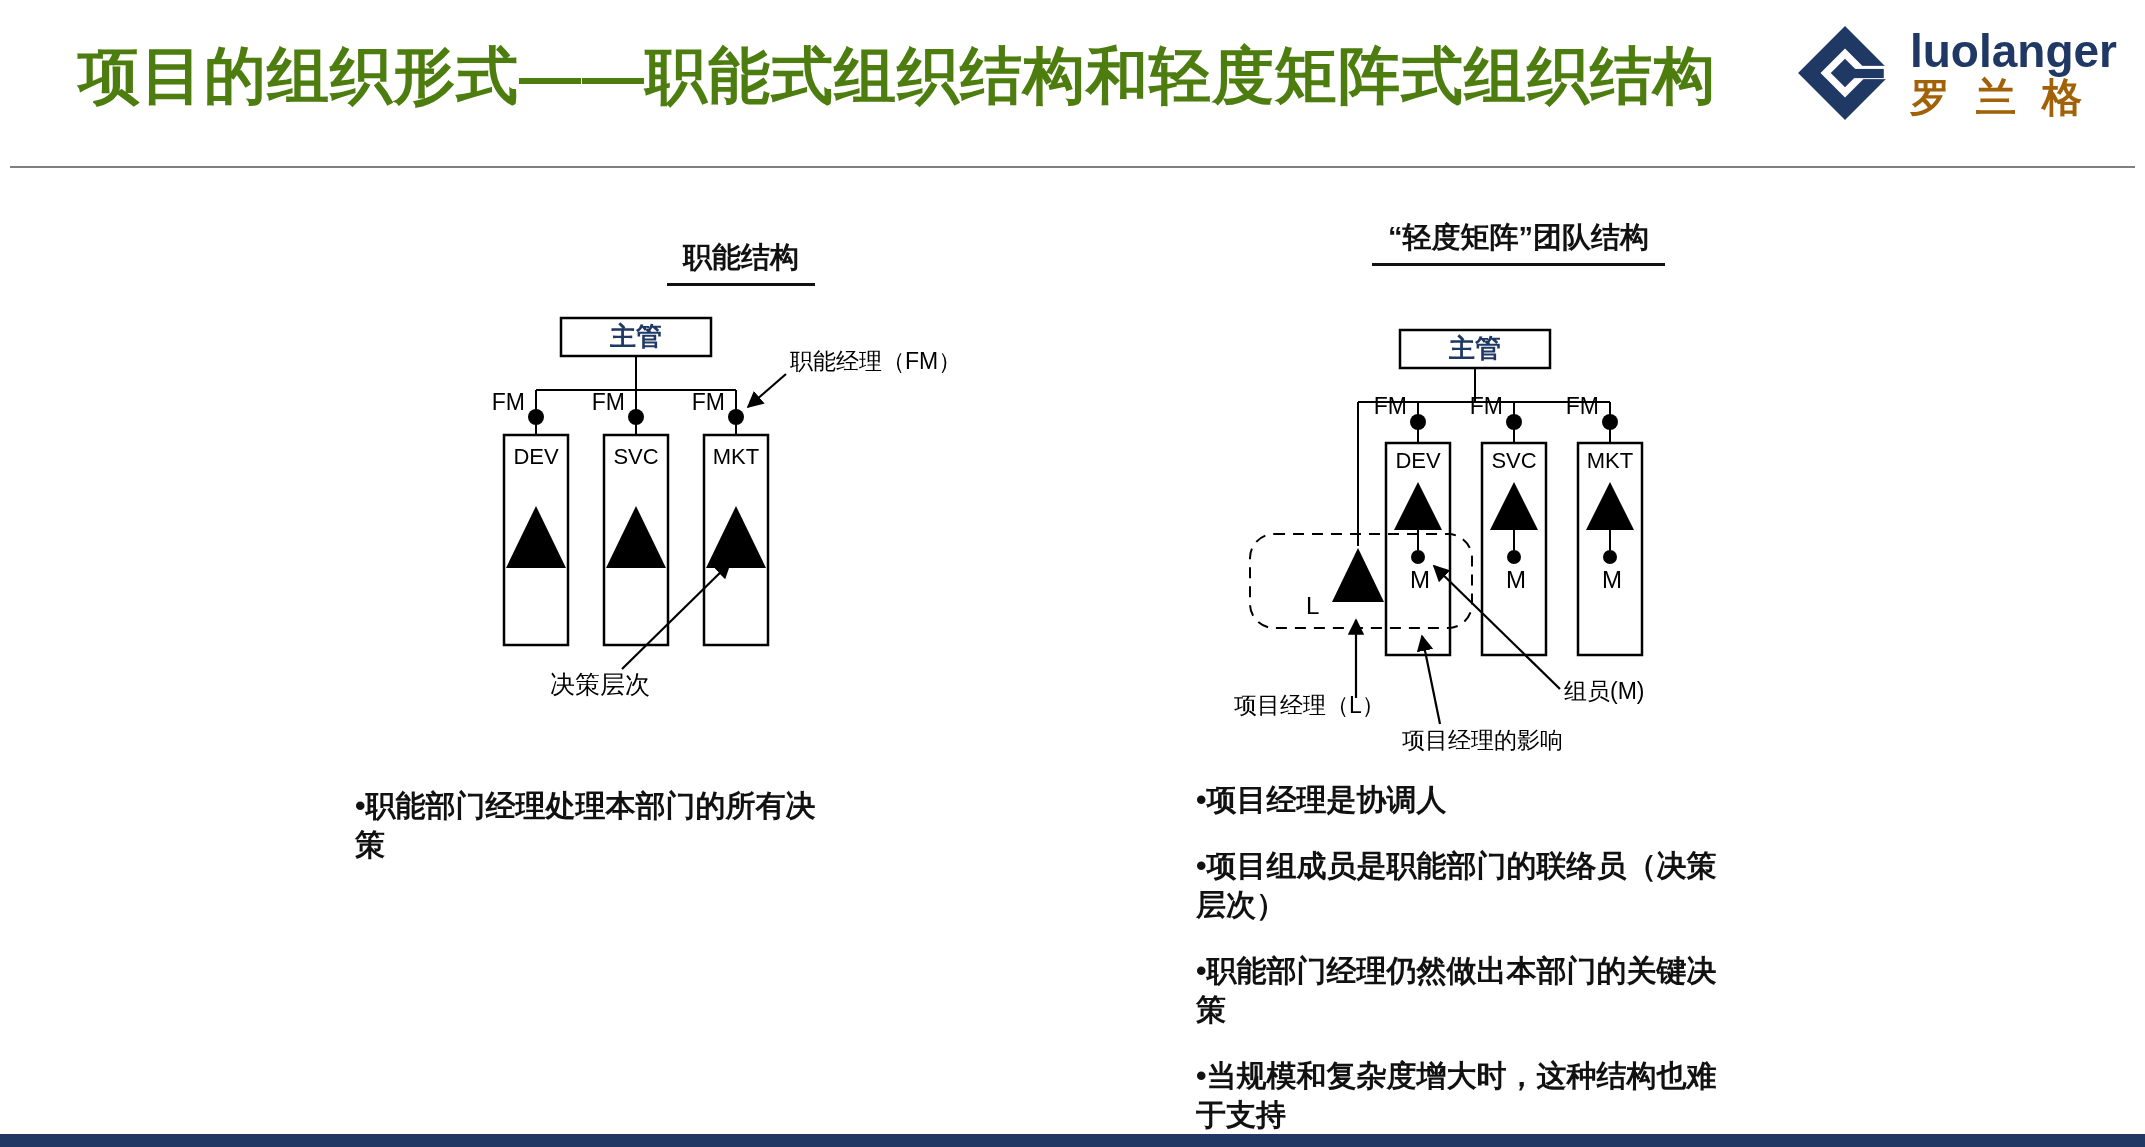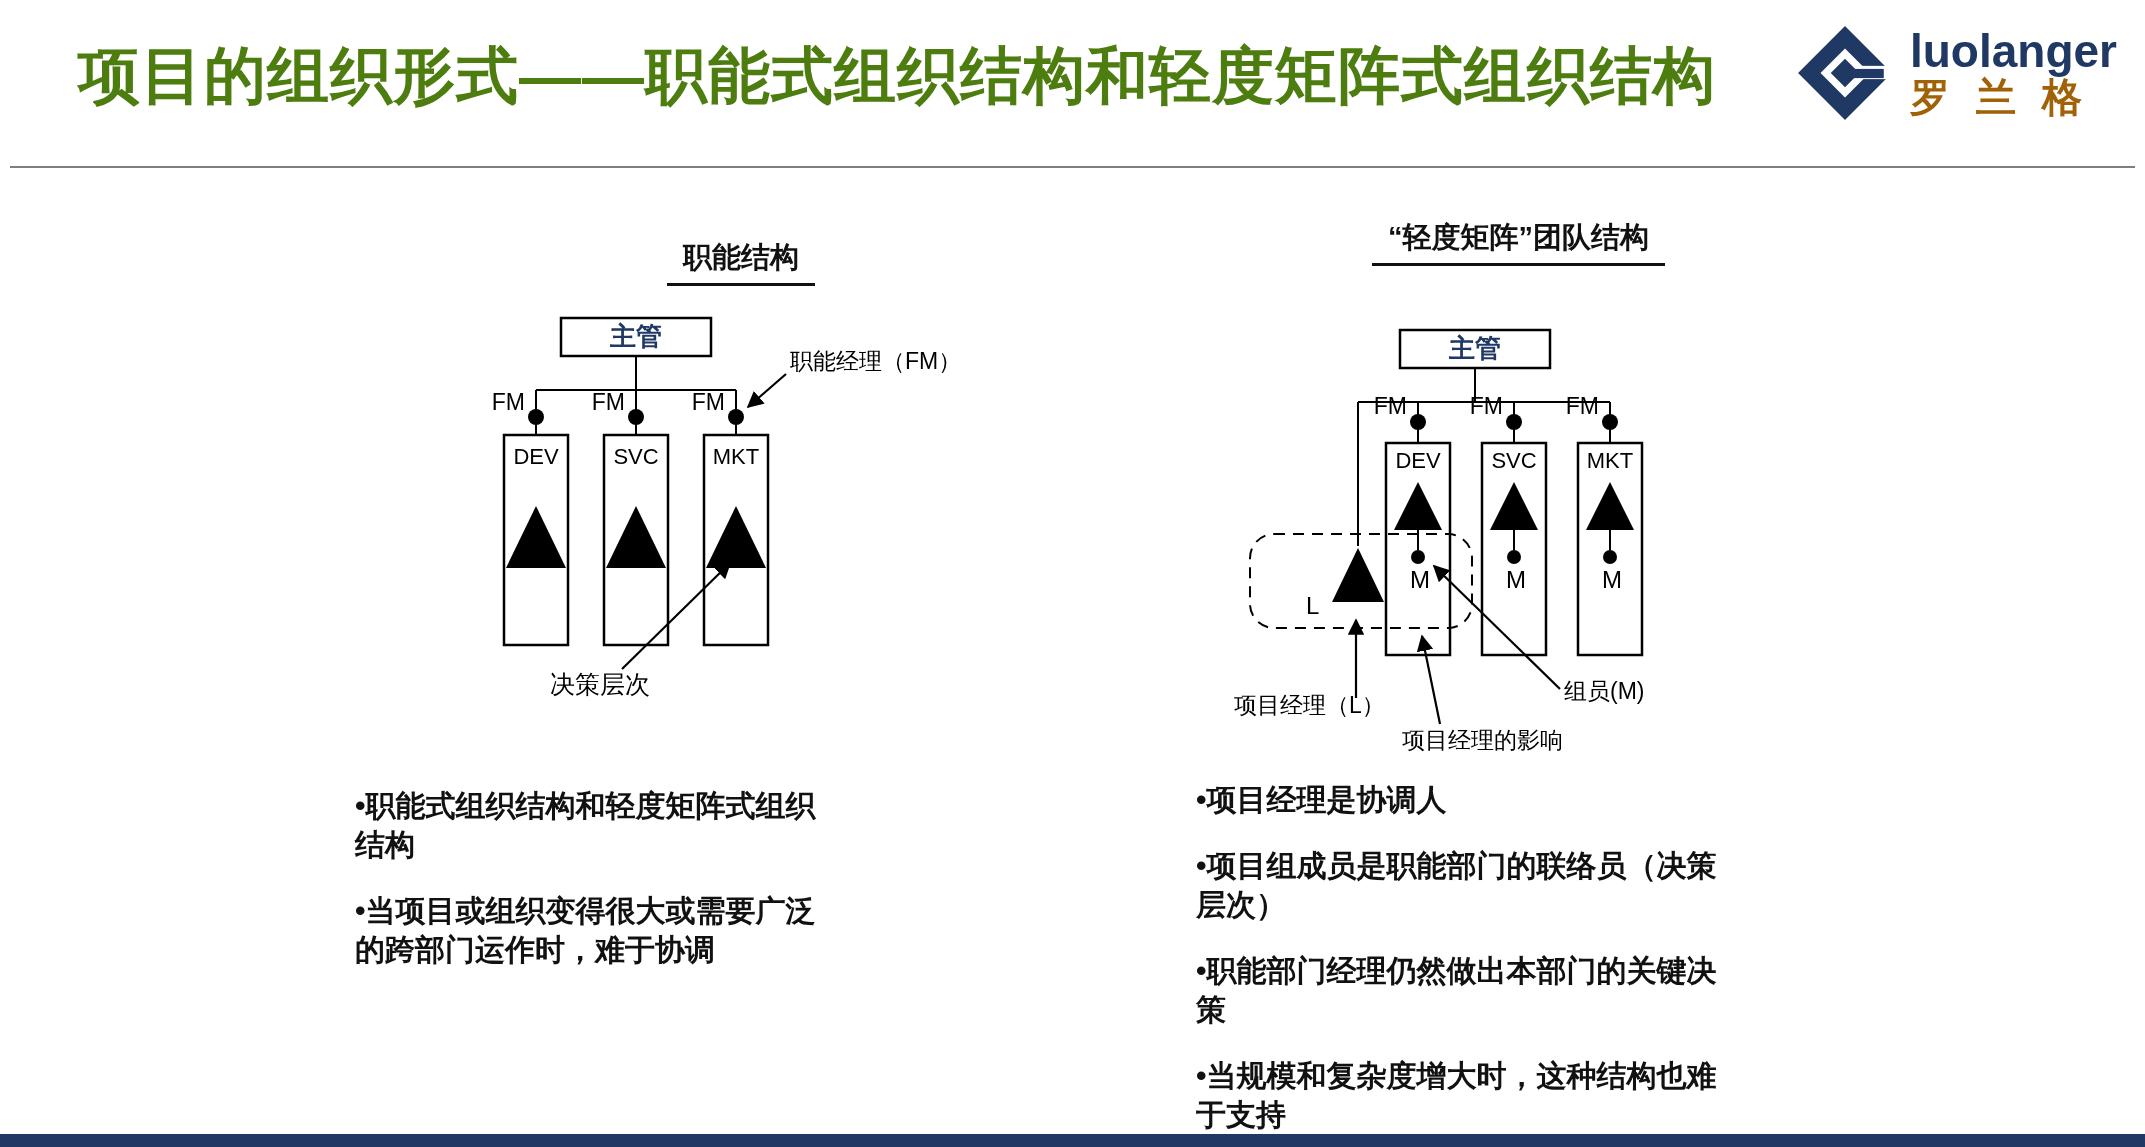--- a/index.html
+++ b/index.html
@@ -177,22 +177,21 @@
   <line class="arrow" x1="166" y1="398" x2="166" y2="320" marker-end="url(#arrR)"></line>
 
   <text class="ann" x="212" y="448">项目经理的影响</text>
   <line class="arrow" x1="250" y1="424" x2="232" y2="336" marker-end="url(#arrR)"></line>
 
   <text class="ann" x="374" y="399">组员(M)</text>
   <line class="arrow" x1="370" y1="389" x2="244" y2="266" marker-end="url(#arrR)"></line>
 </svg>
 
 <ul class="bullets bl">
-  <li>•职能式组织结构和轻度矩阵式组织结构</li>
-  <li>•当项目或组织变得很大或需要广泛的跨部门运作时，难于协调</li>
+  <li>•职能部门经理处理本部门的所有决策</li>
 </ul>
 
 <ul class="bullets br">
   <li>•项目经理是协调人</li>
   <li>•项目组成员是职能部门的联络员（决策层次）</li>
   <li>•职能部门经理仍然做出本部门的关键决策</li>
   <li>•当规模和复杂度增大时，这种结构也难于支持</li>
 </ul>
 
 <div class="bottom-bar"></div>

